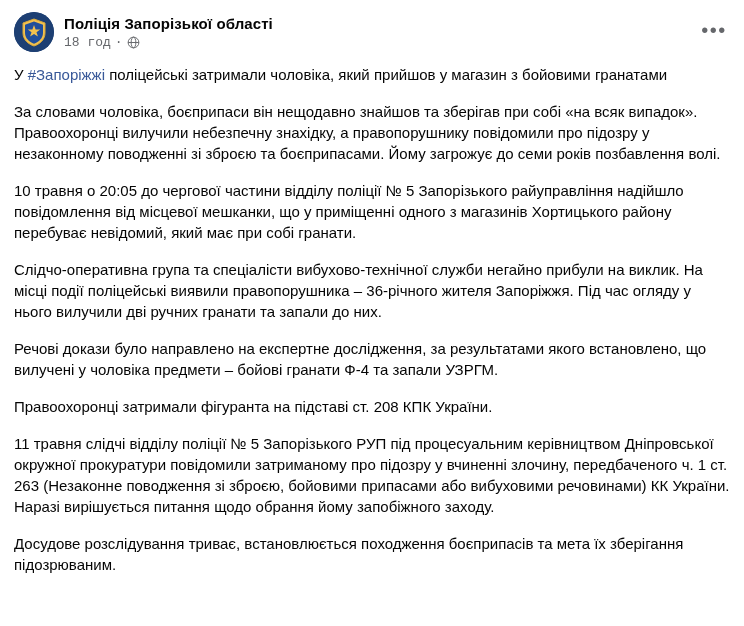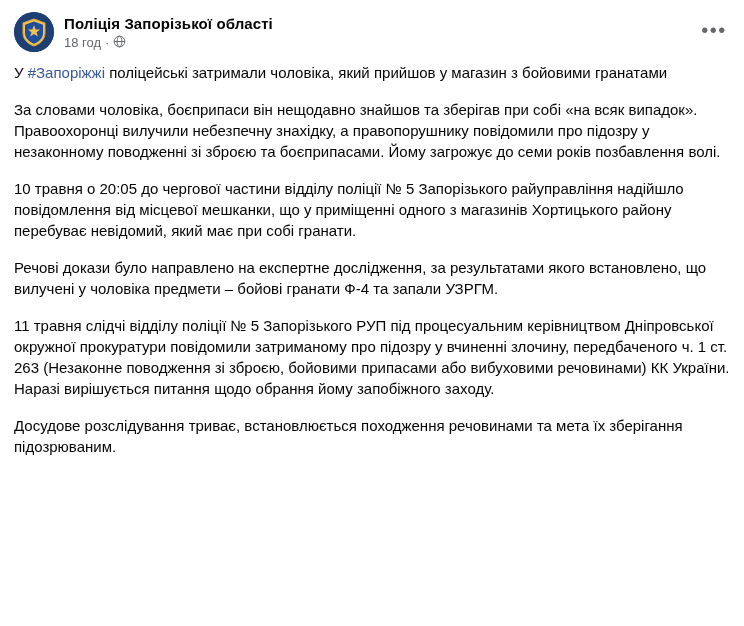--- a/index.html
+++ b/index.html
@@ -19,21 +19,20 @@
     width: 744px;
     box-sizing: border-box;
     padding: 12px 14px 0 14px;
     background: #ffffff;
   }
 
   .post-header {
     display: flex;
     align-items: flex-start;
     position: relative;
-    margin-bottom: 10px;
   }
 
   .avatar {
     width: 40px;
     height: 40px;
     border-radius: 50%;
     background: #1d3f73;
     flex: 0 0 40px;
     display: flex;
     align-items: center;
@@ -53,24 +52,26 @@
   .page-name {
     font-size: 15px;
     font-weight: bold;
     line-height: 19px;
     color: #050505;
     letter-spacing: 0.1px;
   }
 
   .meta-line {
     display: flex;
+    align-items: center;
     margin-top: 2px;
     font-size: 13px;
     color: #65676b;
     line-height: 16px;
+    font-family: Liberation Mono, monospace;
   }
   .meta-sep {
     margin: 0 4px;
     color: #65676b;
     font-size: 13px;
   }
   .globe-icon {
     display: inline-flex;
     align-items: center;
     justify-content: center;
@@ -96,21 +97,21 @@
   }
 
   .post-body {
     font-size: 15px;
     line-height: 21px;
     color: #050505;
     padding-bottom: 4px;
   }
 
   .post-body p {
-    margin: 0 0 16px 0;
+    margin: 12px 0 16px 0;
   }
   .post-body p:last-child {
     margin-bottom: 0;
   }
 
   .hashtag {
     color: #385898;
     text-decoration: none;
   }
 </style>
@@ -147,18 +148,20 @@
 
     <div class="menu-dots">•••</div>
   </div>
 
   <div class="post-body">
 
     <p><span>У </span><a class="hashtag" href="#">#Запоріжжі</a><span> поліцейські затримали чоловіка, який прийшов у магазин з бойовими гранатами</span></p>
 
     <p>За словами чоловіка, боєприпаси він нещодавно знайшов та зберігав при собі «на всяк випадок». Правоохоронці вилучили небезпечну знахідку, а правопорушнику повідомили про підозру у незаконному поводженні зі зброєю та боєприпасами. Йому загрожує до семи років позбавлення волі.</p>
     <p>10 травня о 20:05 до чергової частини відділу поліції № 5 Запорізького райуправління надійшло повідомлення від місцевої мешканки, що у приміщенні одного з магазинів Хортицького району перебуває невідомий, який має при собі гранати.</p>
+    <p>Слідчо-оперативна група та спеціалісти вибухово-технічної служби негайно прибули на виклик. На місці події поліцейські виявили правопорушника – 36-річного жителя Запоріжжя. Під час огляду у нього вилучили дві ручних гранати та  запали до них.</p>
     <p>Речові докази було направлено на експертне дослідження, за результатами якого встановлено, що  вилучені у чоловіка предмети – бойові гранати Ф-4 та запали УЗРГМ.</p>
+    <p>Правоохоронці затримали фігуранта на підставі ст. 208 КПК України.</p>
     <p>11 травня слідчі відділу поліції № 5 Запорізького РУП під процесуальним керівництвом Дніпровської окружної прокуратури повідомили затриманому про підозру у вчиненні злочину, передбаченого  ч. 1 ст. 263 (Незаконне поводження зі зброєю, бойовими припасами або вибуховими речовинами) КК України. Наразі вирішується питання щодо обрання йому запобіжного заходу.</p>
-    <p>Досудове розслідування триває, встановлюється походження речовинами та мета їх зберігання підозрюваним.</p>
+    <p>Досудове розслідування триває, встановлюється походження боєприпасів та мета їх зберігання підозрюваним.</p>
 
   </div>
 </div>
 
 </body></html>

